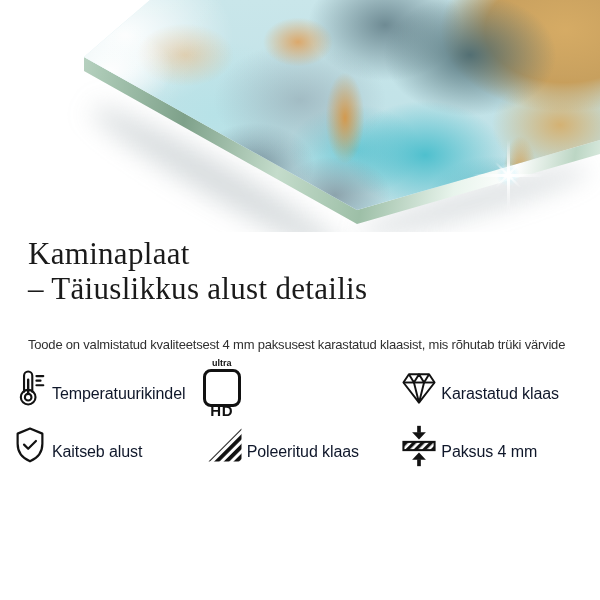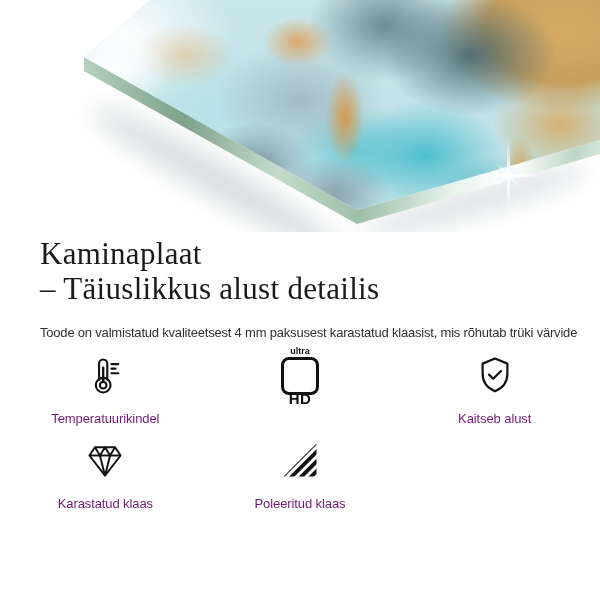--- a/index.html
+++ b/index.html
@@ -51,32 +51,32 @@
   .sparkle .ray { position:absolute; background:linear-gradient(180deg, rgba(255,255,255,0), #ffffff 45%, #ffffff 55%, rgba(255,255,255,0)); }
   .sparkle .ray.v  { left:33.5px; top:0;   width:3px;  height:70px; }
   .sparkle .ray.h  { left:0;     top:33.5px; width:70px; height:3px;
       background:linear-gradient(90deg, rgba(255,255,255,0), #ffffff 45%, #ffffff 55%, rgba(255,255,255,0)); }
   .sparkle .ray.d1 { left:17px; top:34px; width:36px; height:2px; transform:rotate(45deg);
       background:linear-gradient(90deg, rgba(255,255,255,0), #fff 50%, rgba(255,255,255,0)); }
   .sparkle .ray.d2 { left:17px; top:34px; width:36px; height:2px; transform:rotate(-45deg);
       background:linear-gradient(90deg, rgba(255,255,255,0), #fff 50%, rgba(255,255,255,0)); }
 
   
-  .content { padding:0 40px; }
+  .content { padding:0 28px; }
   h1 { margin-top:5px; font-family:"Liberation Serif", serif; font-weight:400;
        font-size:31px; line-height:1.12; letter-spacing:.3px; color:#1a1a1a; }
-  .desc { margin-top:13px; }
+  .desc { margin-top:25px; }
   .desc .line { font-size:13px; line-height:27px; letter-spacing:-0.2px;
                 color:#303030; white-space:nowrap; }
 
   
   .features { margin:7px 8px 0; display:grid; grid-template-columns:repeat(3,1fr); row-gap:12px; }
-  .feature { display:flex; flex-direction:column; align-items:center; }
+  .feature { display:flex; flex-direction:row; align-items:center; }
   .icon-box { height:46px; display:flex; align-items:center; justify-content:center; }
-  .feature .label { margin-top:12px; font-size:13px; color:#701a75; letter-spacing:-0.1px; }
+  .feature .label { margin-top:12px; font-size:16px; color:#0f172a; letter-spacing:-0.1px; }
   .icon-svg { display:block; }
 
   .uhd { width:38px; height:38px; border:3px solid #111; border-radius:8px;
          display:flex; flex-direction:column; align-items:center; justify-content:center;
          color:#111; font-weight:700; background:#fff; }
   .uhd .t1 { font-size:9px;  line-height:1; }
   .uhd .t2 { font-size:15px; line-height:1.05; letter-spacing:.5px;margin-top:35px; }
 </style>
 </head>
 <body>
@@ -128,49 +128,66 @@
     <div class="icon-box">
       <div class="uhd">
         <span class="t1">ultra</span>
         <span class="t2">HD</span>
       </div>
     </div>
   </div>
 
   <div class="feature">
     <div class="icon-box">
-      <svg class="icon-svg" width="44" height="44" viewBox="0 0 48 48" fill="none" stroke="#121212" stroke-width="2.4" stroke-linecap="round" stroke-linejoin="round">
-        <path d="M24 5 L37.5 10.5 V21.5 C37.5 31.5 31 37.7 24 40.7 C17 37.7 10.5 31.5 10.5 21.5 V10.5 Z"></path>
-        <polyline points="17.5,22.5 22,27 30.5,18.5"></polyline>
-      </svg>
-    </div>
-    <span class="label">Kaitseb alust</span>
-  </div>
-
-  <div class="feature">
-    <div class="icon-box">
       <svg class="icon-svg" width="44" height="44" viewBox="0 0 48 48" fill="none" stroke="#121212" stroke-width="2.1" stroke-linejoin="round">
         <polygon points="13,9 35,9 41,18 24,40 7,18"></polygon>
         <polyline points="13,9 18.5,18 24,9 29.5,18 35,9"></polyline>
         <line x1="7" y1="18" x2="41" y2="18"></line>
         <line x1="18.5" y1="18" x2="24" y2="40"></line>
         <line x1="29.5" y1="18" x2="24" y2="40"></line>
       </svg>
     </div>
     <span class="label">Karastatud klaas</span>
+  </div>
+
+  <div class="feature">
+    <div class="icon-box">
+      <svg class="icon-svg" width="44" height="44" viewBox="0 0 48 48" fill="none" stroke="#121212" stroke-width="2.4" stroke-linecap="round" stroke-linejoin="round">
+        <path d="M24 5 L37.5 10.5 V21.5 C37.5 31.5 31 37.7 24 40.7 C17 37.7 10.5 31.5 10.5 21.5 V10.5 Z"></path>
+        <polyline points="17.5,22.5 22,27 30.5,18.5"></polyline>
+      </svg>
+    </div>
+    <span class="label">Kaitseb alust</span>
   </div>
 
   <div class="feature">
     <div class="icon-box">
       <svg class="icon-svg" width="44" height="44" viewBox="0 0 48 48">
         <defs>
           <pattern id="hatch1" width="7.5" height="7.5" patternUnits="userSpaceOnUse" patternTransform="rotate(45)">
             <rect width="4.2" height="7.5" fill="#121212"></rect>
           </pattern>
         </defs>
         <polygon points="6,41 42,41 42,5" fill="url(#hatch1)"></polygon>
       </svg>
     </div>
     <span class="label">Poleeritud klaas</span>
   </div>
 
+  <div class="feature">
+    <div class="icon-box">
+      <svg class="icon-svg" width="44" height="44" viewBox="0 0 48 48">
+        <defs>
+          <pattern id="hatch2" width="6.5" height="6.5" patternUnits="userSpaceOnUse" patternTransform="rotate(45)">
+            <rect width="3.6" height="6.5" fill="#121212"></rect>
+          </pattern>
+        </defs>
+        <rect x="7" y="19.5" width="34" height="9" fill="url(#hatch2)" stroke="#121212" stroke-width="2.2"></rect>
+        <rect x="22" y="2" width="4" height="7.5" fill="#121212"></rect>
+        <polygon points="16.5,9 31.5,9 24,17" fill="#121212"></polygon>
+        <rect x="22" y="38.5" width="4" height="7.5" fill="#121212"></rect>
+        <polygon points="16.5,39 31.5,39 24,31" fill="#121212"></polygon>
+      </svg>
+    </div>
+    <span class="label">Paksus 4 mm</span>
+  </div>
 
 </div>
 
 </body></html>

